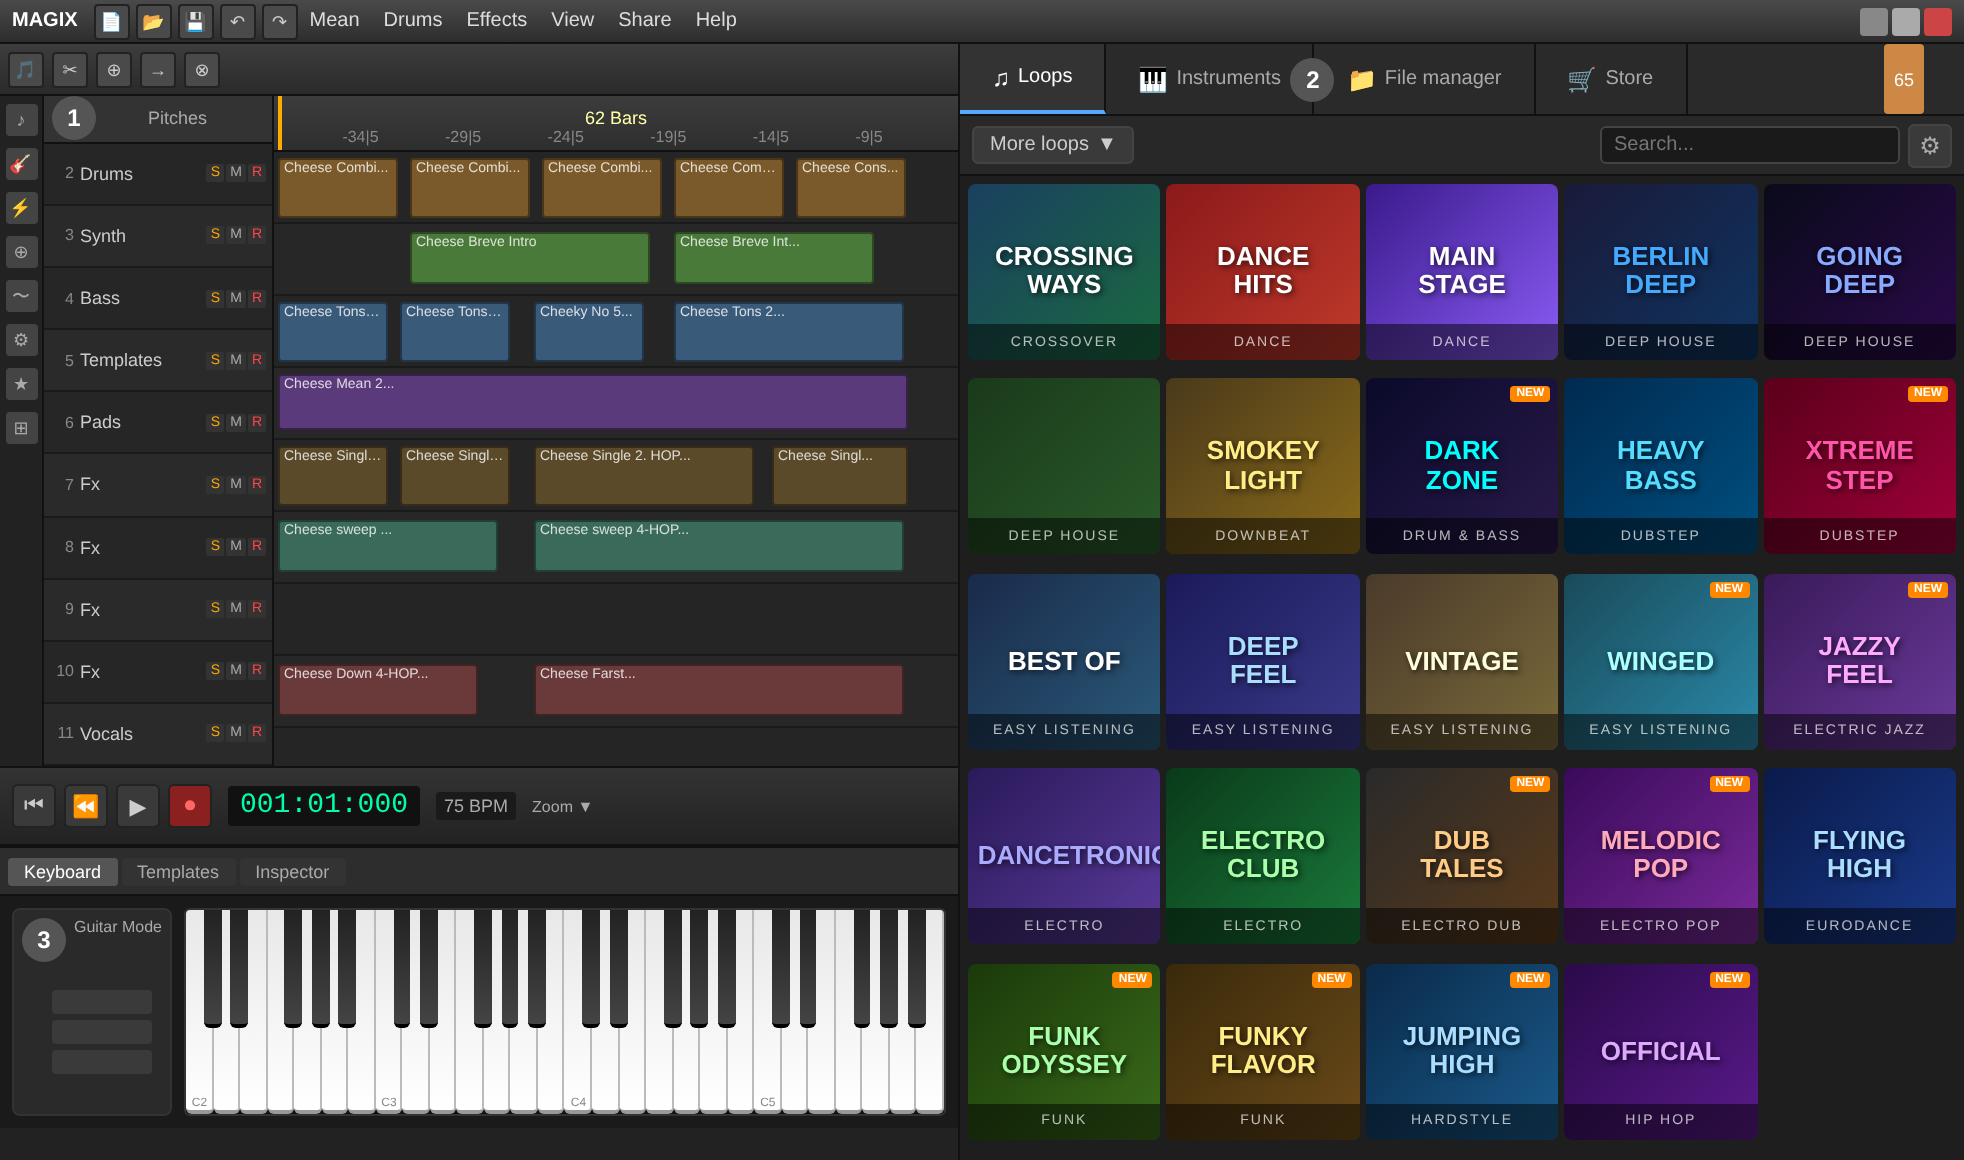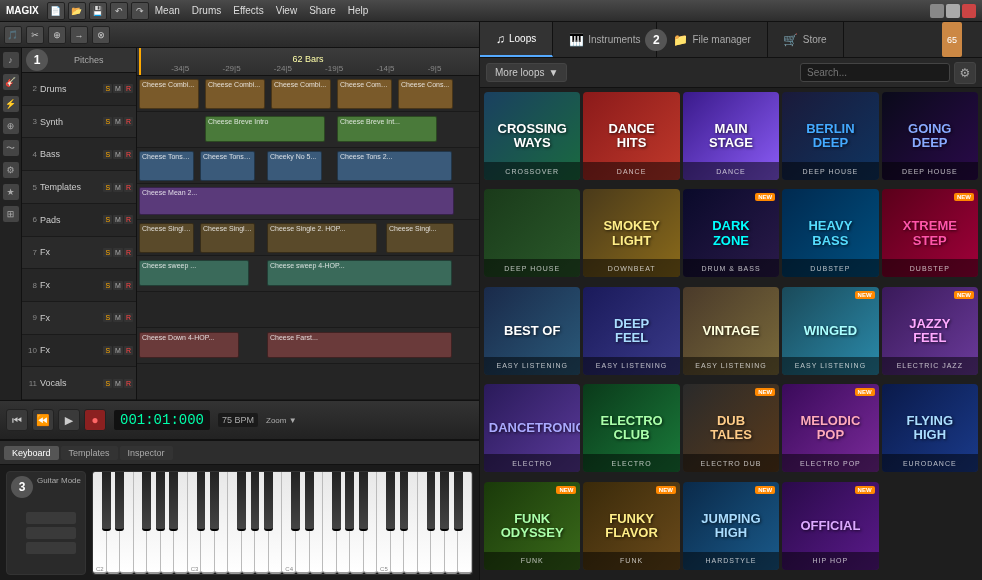--- a/index.html
+++ b/index.html
@@ -227,21 +227,21 @@
       color: #aaa;
       font-size: 9px;
       background: #1a1a1a;
       padding: 2px 4px;
       border-radius: 2px;
     }
     .transport-zoom { color: #aaa; font-size: 8px; margin-left: 4px; }
 
     
     .keyboard-area {
-      height: 140px;
+      height: 157px;
       background: #222;
       border-top: 1px solid #111;
     }
     .keyboard-tabs {
       height: 24px;
       background: #2d2d2d;
       display: flex;
       align-items: center;
       padding: 0 4px;
       gap: 2px;

